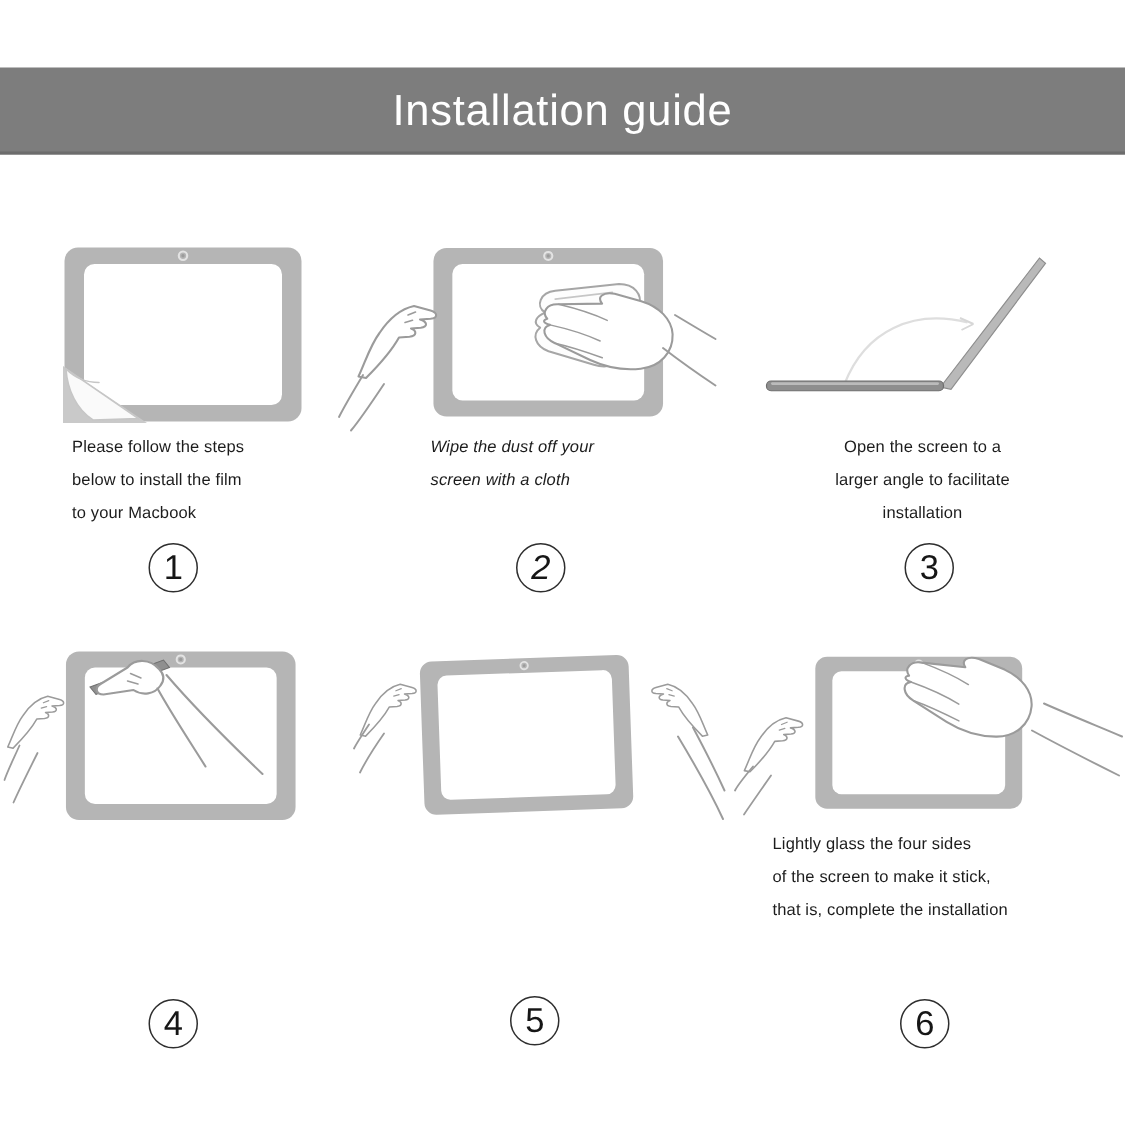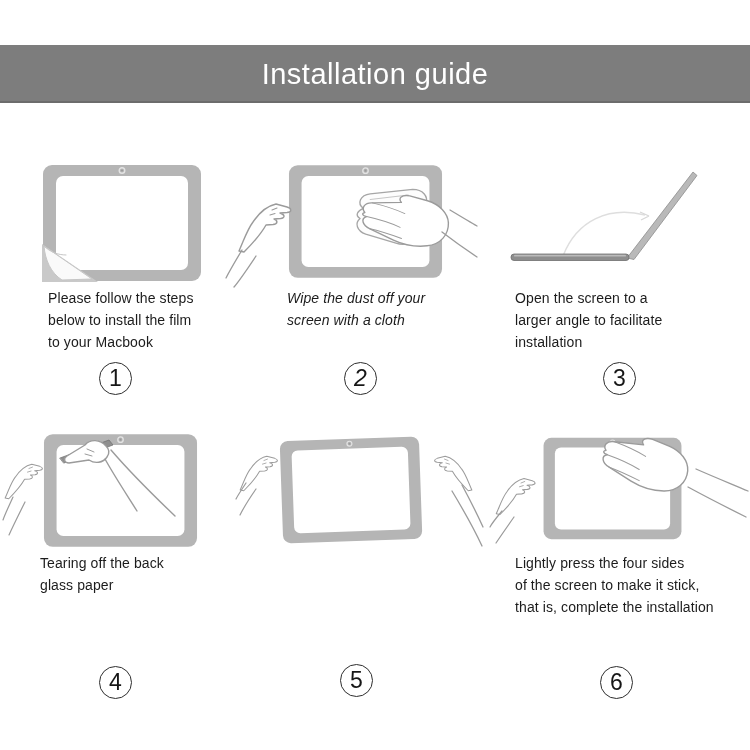--- a/index.html
+++ b/index.html
@@ -11,21 +11,21 @@
     position:absolute;left:0;top:45px;width:750px;height:58px;
     background:#7d7d7d;box-shadow:inset 0 -2px 0 #6c6c6c;
     display:flex;align-items:center;justify-content:center;text-align:center;
   }
   .banner-title{
     color:#ffffff;font-size:29px;letter-spacing:0.5px;font-weight:400;
   }
   .step{position:absolute;}
   .illus{position:absolute;}
   .caption{
-    position:absolute;margin:0;font-size:14px;line-height:22px;
+    position:absolute;margin:0;font-size:11px;line-height:22px;
     color:#1c1c1c;white-space:pre-line;letter-spacing:0.1px;
   }
   .badge{
     position:absolute;width:33px;height:33px;box-sizing:border-box;
     border:1.5px solid #2e2e2e;border-radius:50%;
     display:flex;align-items:center;justify-content:center;
     font-size:23px;color:#161616;background:#fff;
   }
   svg{display:block;overflow:visible;}
   .hands path, .hands use{stroke-linecap:round;}
@@ -86,21 +86,21 @@
       <use href="#sym-flathand" width="100" height="58" transform="translate(132,34) rotate(3)"></use>
       <path d="M226,54 C236,60 246,66 253,70 M218,76 C231,86 244,95 253,101" fill="none" stroke="#9b9b9b" stroke-width="1.3"></path>
     </svg>
     <p class="caption" style="left:63px;top:137px;width:190px;">Wipe the dust off your
 screen with a cloth</p>
     <div class="badge" style="left:120px;top:212px;">
       <span>2</span>
     </div>
   </div>
 
-  <div class="step" style="left:488px;top:150px;width:262px;height:270px;">
+  <div class="step" style="left:488px;top:150px;width:262px;height:270px;text-align:center;">
     <svg class="illus" style="left:17px;top:8px;" width="205" height="108" viewBox="0 0 205 108">
       <path d="M58,98 C72,62 104,48 140,57" fill="none" stroke="#dedede" stroke-width="1.5"></path>
       <path d="M144,58 l-9,-4 M144,58 l-8,4" fill="none" stroke="#d7d7d7" stroke-width="1.3"></path>
       <polygon points="122,100 188,14 192,17.5 129,101.5" fill="#b9b9b9" stroke="#8d8d8d" stroke-width="0.8"></polygon>
       <rect x="6" y="96" width="118" height="6.5" rx="3" fill="#8e8e8e" stroke="#6e6e6e" stroke-width="0.8"></rect>
       <rect x="9" y="96.8" width="112" height="1.8" rx="0.9" fill="#c9c9c9" opacity="0.75"></rect>
     </svg>
     <p class="caption" style="left:27px;top:137px;width:200px;">Open the screen to a
 larger angle to facilitate
 installation</p>
@@ -112,22 +112,20 @@
   <div class="step" style="left:0;top:420px;width:250px;height:300px;">
     <svg class="illus hands" style="left:3px;top:3px;" width="205" height="130" viewBox="0 0 205 130">
       <use href="#sym-screen" width="155" height="115" transform="translate(40,10)"></use>
       <path d="M57,35 L106,17 L110,22 L61,40 Z" fill="#8f8f8f" stroke="#6f6f6f" stroke-width="0.7"></path>
       <path d="M103,23 C97,16 87,16 82,22 L64,33 C60,35.5 61,40 66,40 L86,37 C92,41 100,40 104,34 C107,30 106,26 103,23 Z" fill="#ffffff" stroke="#9b9b9b" stroke-width="1.4" stroke-linejoin="round"></path>
       <path d="M84,26 l7,3 M82,31 l7,2" fill="none" stroke="#9b9b9b" stroke-width="1"></path>
       <path d="M102,36 C112,54 124,72 134,88 M108,27 C126,48 150,72 172,93" fill="none" stroke="#9b9b9b" stroke-width="1.4"></path>
       <use href="#sym-pinch" width="64" height="60" transform="translate(0,34) scale(0.72)"></use>
       <path d="M10,74 C6,83 2,91 0,97 M22,79 C16,91 10,103 6,112" fill="none" stroke="#9b9b9b" stroke-width="1.2"></path>
     </svg>
-    <p class="caption" style="left:40px;top:132px;width:190px;">Tearing off the back
-glass paper</p>
     <div class="badge" style="left:99px;top:246px;">
       <span>4</span>
     </div>
   </div>
 
   <div class="step" style="left:236px;top:420px;width:248px;height:300px;">
     <svg class="illus hands" style="left:0;top:3px;" width="248" height="132" viewBox="0 0 248 132">
       <g transform="rotate(-2 114 66)">
         <use href="#sym-screen" width="148" height="104" transform="translate(41,15)"></use>
       </g>
@@ -142,21 +140,21 @@
   </div>
 
   <div class="step" style="left:488px;top:420px;width:262px;height:300px;">
     <svg class="illus hands" style="left:0;top:3px;" width="262" height="132" viewBox="0 0 262 132">
       <use href="#sym-screen" width="151" height="103" transform="translate(49,14)"></use>
       <use href="#sym-pinch" width="64" height="60" transform="translate(6,48) scale(0.75)"></use>
       <path d="M14,88 C9,94 4,100 2,104 M26,94 C19,104 12,114 8,120" fill="none" stroke="#9b9b9b" stroke-width="1.2"></path>
       <use href="#sym-flathand" width="100" height="58" transform="translate(112,4) rotate(10)"></use>
       <path d="M208,46 C226,54 246,62 260,68 M200,64 C222,76 244,87 258,94" fill="none" stroke="#9b9b9b" stroke-width="1.3"></path>
     </svg>
-    <p class="caption" style="left:27px;top:132px;width:235px;">Lightly press the four sides
+    <p class="caption" style="left:27px;top:132px;width:235px;">Lightly glass the four sides
 of the screen to make it stick,
 that is, complete the installation</p>
     <div class="badge" style="left:112px;top:246px;">
       <span>6</span>
     </div>
   </div>
 
 </div>
 
 </body></html>

